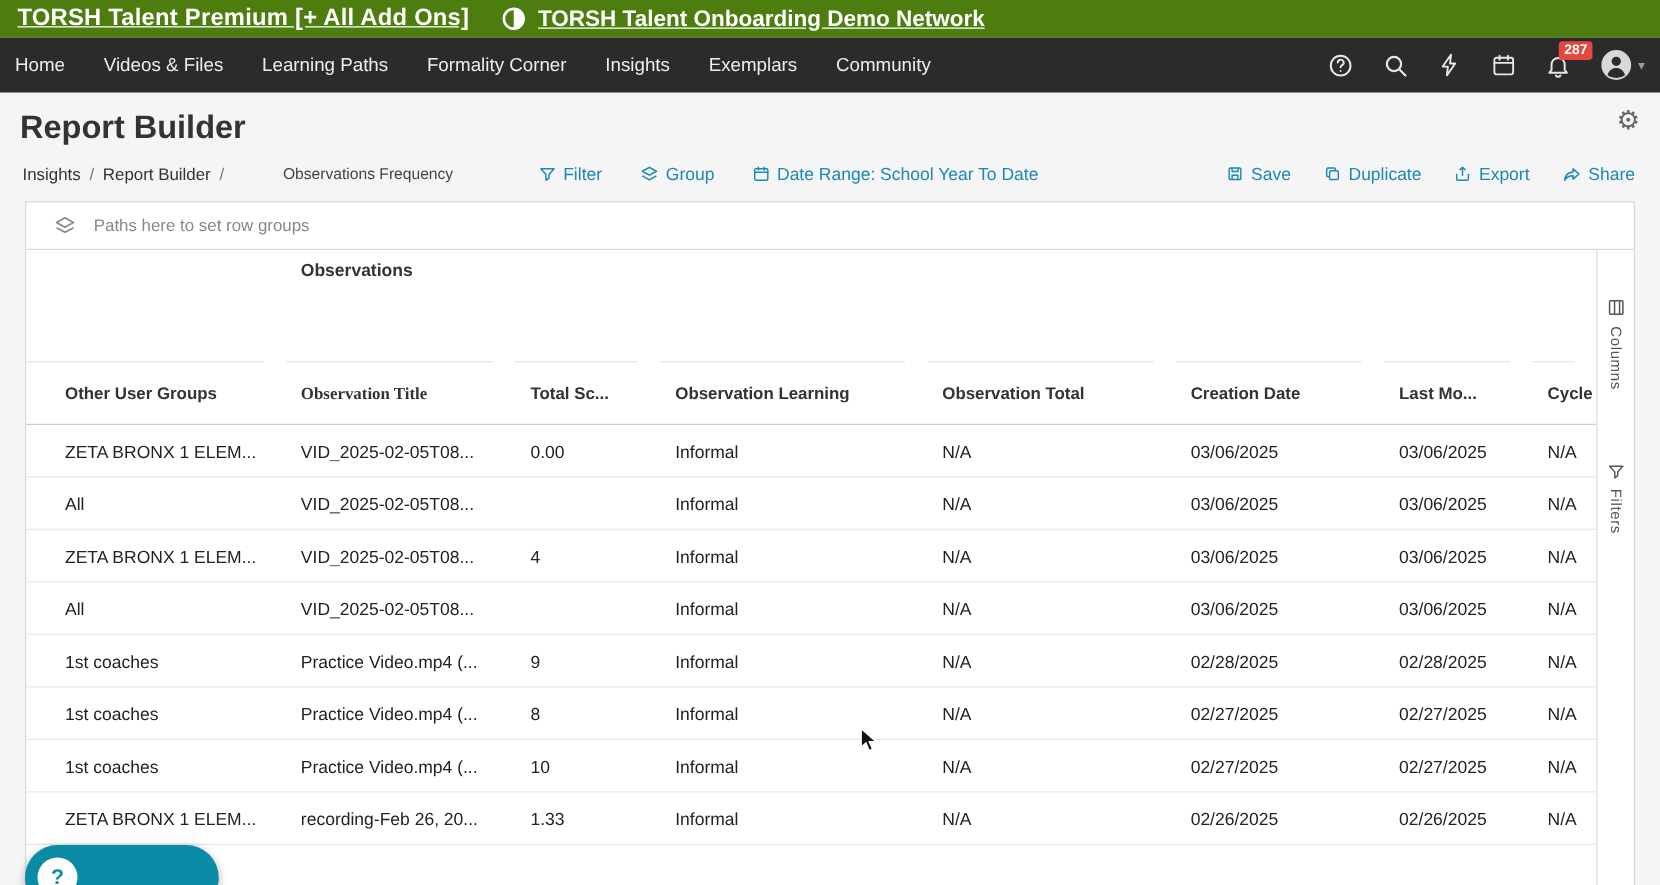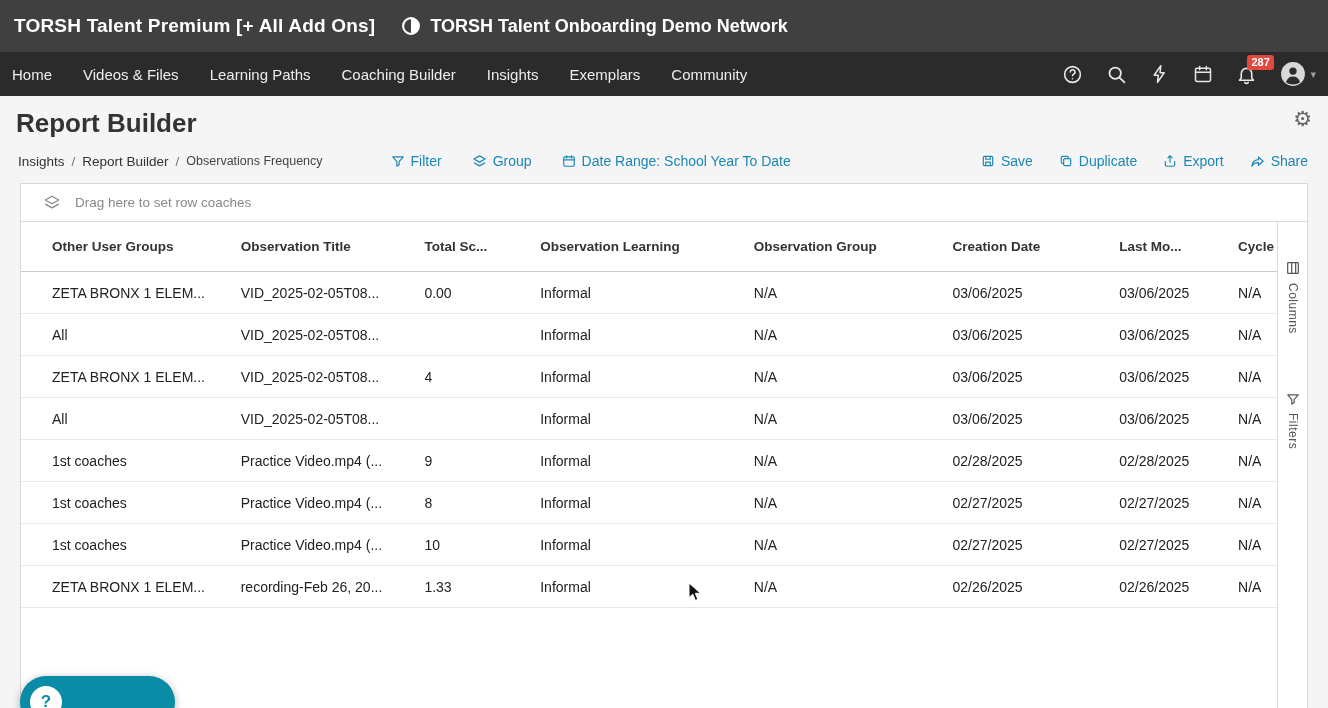--- a/index.html
+++ b/index.html
@@ -4,21 +4,21 @@
 <style>
   * { box-sizing: border-box; }
   html,body { margin:0; padding:0; }
   body {
     width:1328px; height:708px; overflow:hidden; position:relative;
     font-family:"Liberation Sans", sans-serif; background:#f5f5f5; color:#333;
   }
   svg { display:block; }
 
   
-  .topbar{height:52px;background:#404040;display:flex;align-items:center;padding:0 14px;color:#fff;}
+  .topbar{height:30px;background:#4d7c0f;display:flex;align-items:center;padding:0 14px;color:#fff;text-decoration:underline;}
   .brand{font-size:19px;font-weight:700;letter-spacing:.2px;}
   .network{display:flex;align-items:flex-start;gap:9px;margin-left:26px;font-size:18px;font-weight:700;}
   .upload-btn{margin-left:auto;display:flex;align-items:center;gap:9px;background:#2f9fb9;border:2px solid #86c9d8;
     border-radius:6px;color:#fff;font-size:16px;font-weight:400;padding:7px 20px;cursor:pointer;font-family:inherit;}
 
   
   .navbar{height:44px;background:#2b2b2b;display:flex;align-items:center;padding:0 12px;color:#ededed;}
   .nav-items{display:flex;gap:31px;font-size:15px;}
   .nav-item{cursor:pointer;white-space:nowrap;}
   .nav-icons{margin-left:auto;display:flex;align-items:center;gap:23px;color:#e8e8e8;}
@@ -30,21 +30,21 @@
 
   
   .page-head{display:flex;align-items:flex-start;padding:12px 16px 4px 16px;}
   .page-title{margin:0;font-size:26px;font-weight:700;color:#333;}
   .gear{margin-left:auto;font-size:21px;color:#666;cursor:pointer;line-height:1;}
 
   
   .crumb-bar{display:flex;align-items:center;padding:10px 20px 12px 18px;font-size:13.5px;}
   .crumb{color:#333;cursor:pointer;}
   .crumb-sep{color:#777;margin:0 7px;}
-  .crumb-last{color:#444;font-size:12.5px;cursor:default;}
+  .crumb-last{color:#444;font-size:12.5px;cursor:default;margin-left:40px;}
   .tb-mid{display:flex;gap:30px;margin-left:68px;}
   .tb-right{display:flex;align-items:center;gap:26px;margin-left:auto;}
   .tb-item{display:flex;align-items:center;gap:6px;color:#1b87b5;font-size:14px;cursor:pointer;white-space:nowrap;}
   .tb-item svg{stroke:#1b87b5;}
 
   
   .grid-wrap{margin:2px 20px 0 20px;background:#fff;border:1px solid #d9d9d9;height:600px;display:flex;flex-direction:column;}
   .drag-row{height:38px;border-bottom:1px solid #d9d9d9;display:flex;align-items:center;padding-left:22px;gap:14px;
     color:#888;font-size:13.5px;flex:0 0 auto;}
   .grid-body{display:flex;flex:1;min-height:0;}
@@ -86,21 +86,21 @@
     </span>
     <span>TORSH Talent Onboarding Demo Network</span>
   </div>
 </header>
 
 <nav class="navbar">
   <div class="nav-items" id="nav-items">
       <span class="nav-item">Home</span>
       <span class="nav-item">Videos &amp; Files</span>
       <span class="nav-item">Learning Paths</span>
-      <span class="nav-item">Coaching Builder</span>
+      <span class="nav-item">Formality Corner</span>
       <span class="nav-item">Insights</span>
       <span class="nav-item">Exemplars</span>
       <span class="nav-item">Community</span>
     </div>
   <div class="nav-icons">
     <span class="nav-ic">
       <svg width="21" height="21" viewBox="0 0 24 24" fill="none" stroke="currentColor" stroke-width="1.8" stroke-linecap="round">
         <circle cx="12" cy="12" r="9"></circle>
           <path d="M9.4 9.2a2.7 2.7 0 1 1 4 2.4c-.9.5-1.4 1-1.4 1.9"></path>
           <circle cx="12" cy="16.8" r=".9" fill="currentColor" stroke="none"></circle>
@@ -210,30 +210,40 @@
 </div>
 
 <section class="grid-wrap">
   <div class="drag-row">
     <span>
       <svg width="18" height="18" viewBox="0 0 24 24" fill="none" stroke="#888" stroke-width="1.8" stroke-linejoin="round">
           <path d="M12 3l9 5-9 5-9-5 9-5z"></path>
           <path d="M3 13.5l9 5 9-5"></path>
         </svg>
     </span>
-    <span>Drag here to set row coaches</span>
+    <span>Paths here to set row groups</span>
   </div>
   <div class="grid-body">
     <div class="grid-main">
+      <div class="gh-row" id="group-header-row">
+          <div class="ghcell" style="width: 208px;"></div>
+          <div class="ghcell" style="width: 184px;">Observations</div>
+          <div class="ghcell" style="width: 116px;"></div>
+          <div class="ghcell" style="width: 214px;"></div>
+          <div class="ghcell" style="width: 199px;"></div>
+          <div class="ghcell" style="width: 167px;"></div>
+          <div class="ghcell" style="width: 119px;"></div>
+          <div class="ghcell" style="width: 51px;"></div>
+        </div>
       <div class="ch-row" id="col-header-row">
           <div class="chcell first-col" style="width: 208px;">Other User Groups</div>
-          <div class="chcell" style="width: 184px;">Observation Title</div>
+          <div class="chcell" style="width: 184px; font-family: Liberation Serif, serif;">Observation Title</div>
           <div class="chcell" style="width: 116px;">Total Sc...</div>
           <div class="chcell" style="width: 214px;">Observation Learning</div>
-          <div class="chcell" style="width: 199px;">Observation Group</div>
+          <div class="chcell" style="width: 199px;">Observation Total</div>
           <div class="chcell" style="width: 167px;">Creation Date</div>
           <div class="chcell" style="width: 119px;">Last Mo...</div>
           <div class="chcell" style="width: 51px;">Cycle</div>
         </div>
       <div id="grid-rows">
           <div class="t-row">
             <div class="tcell first-col" style="width: 208px;">ZETA BRONX 1 ELEM...</div>
             <div class="tcell" style="width: 184px;">VID_2025-02-05T08...</div>
             <div class="tcell" style="width: 116px;">0.00</div>
             <div class="tcell" style="width: 214px;">Informal</div>

